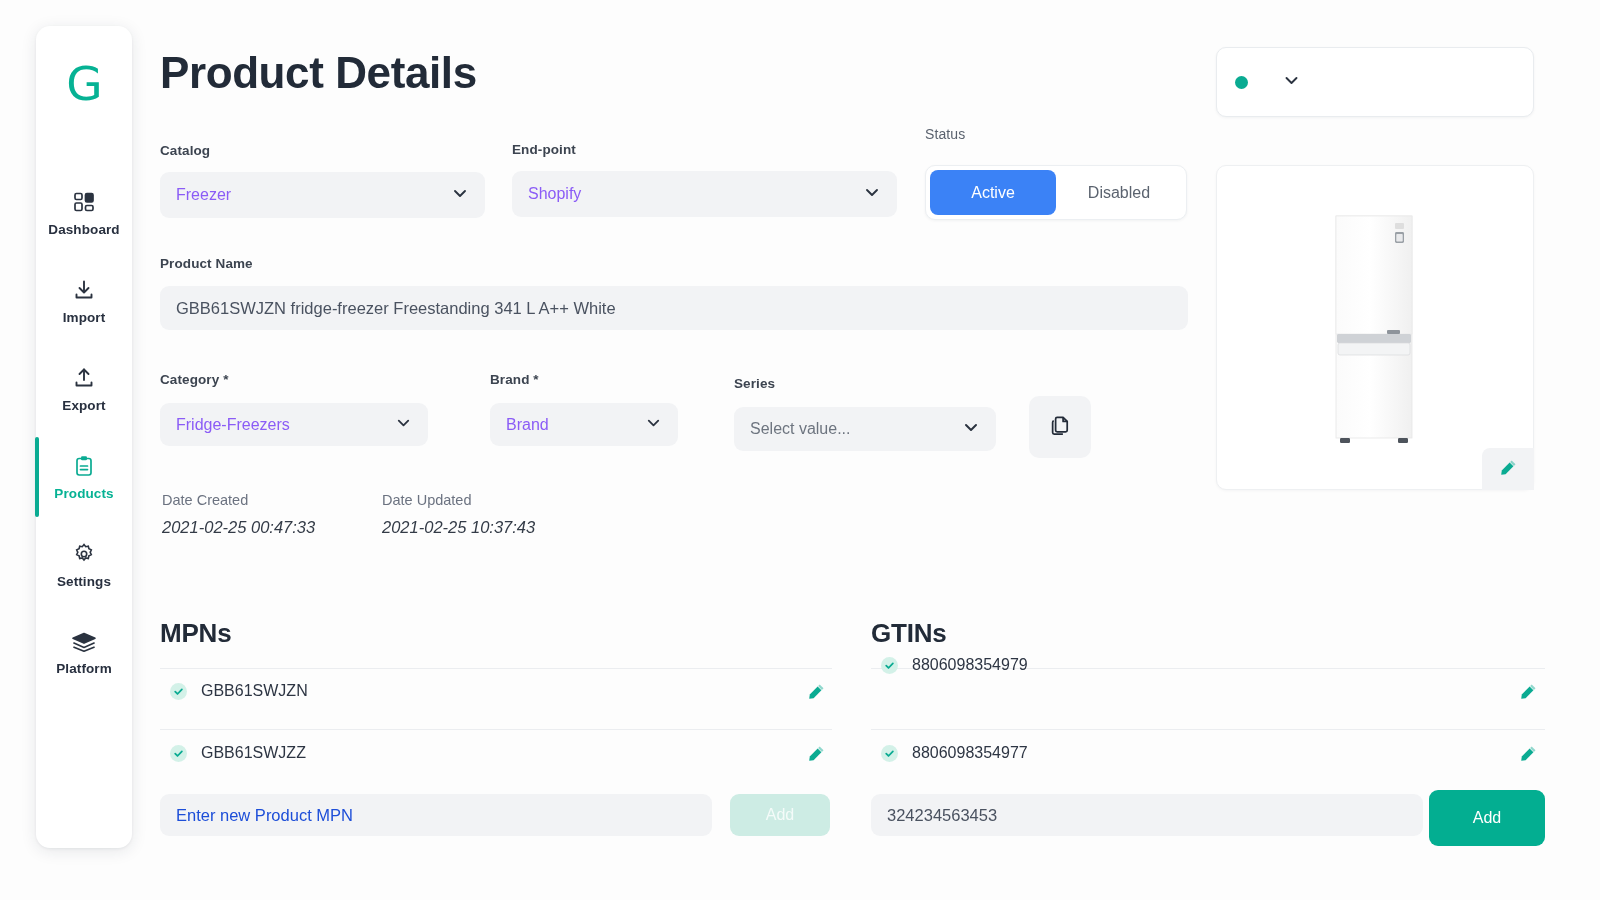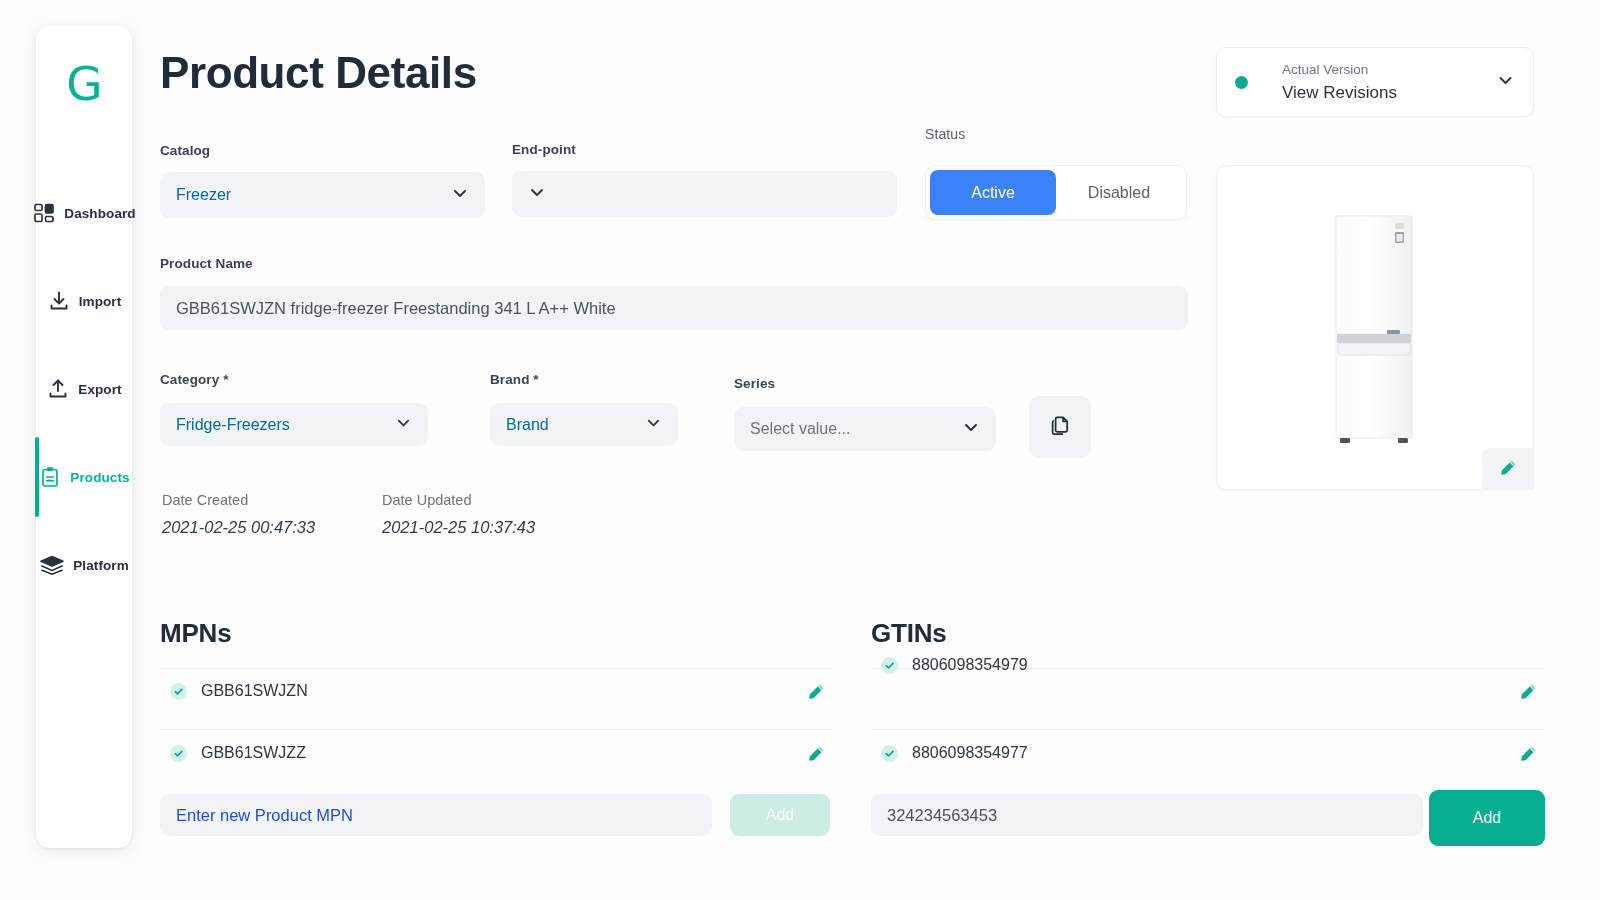--- a/index.html
+++ b/index.html
@@ -24,21 +24,21 @@
   .brand-logo {
     font-size: 47px; line-height: 1;
     color: #06b294; font-weight: 400;
     font-family: "DejaVu Sans", sans-serif;
     letter-spacing: -1px;
     margin-bottom: 62px;
   }
   .nav-item {
     position: relative;
     width: 96px; height: 88px;
-    display: flex; flex-direction: row;
+    display: flex; flex-direction: column;
     align-items: center; justify-content: center;
     gap: 8px; cursor: pointer;
   }
   .nav-item .nav-label {
     font-size: 13.5px; font-weight: 700; color: #28303f;
     letter-spacing: .1px;
   }
   .nav-item svg { display: block; }
   .nav-item.active .nav-label { color: #06b294; }
   .nav-item.active::before {
@@ -78,21 +78,21 @@
     font-size: 13.5px; font-weight: 700; color: #3c4450;
     letter-spacing: .1px;
   }
   .fld-label.light { font-weight: 400; color: #5a626e; font-size: 14px; }
   .select {
     position: absolute;
     background: #f2f3f5; border: none; border-radius: 9px;
     display: flex; align-items: center;
     padding: 0 16px; cursor: pointer;
   }
-  .select .val { flex: 1 1 auto; font-size: 16px; color: #0369a1; }
+  .select .val { flex: 1 1 auto; font-size: 16px; color: #8b5cf6; }
   .select .val.ph { color: #6d747f; }
   .select .caret { color: #2b3340; flex: 0 0 auto; }
 
   .textbox {
     position: absolute;
     background: #f2f3f5; border: none; border-radius: 9px;
     display: flex; align-items: center; padding: 0 16px;
     font-size: 16.5px; color: #4a5260;
   }
   .textbox.ph { color: #1d4ed8; }
@@ -214,62 +214,68 @@
         <svg width="24" height="24" viewBox="0 0 24 24" fill="none" stroke="#0aab92" stroke-width="1.7" stroke-linecap="round">
           <rect x="5" y="4.5" width="14" height="16.5" rx="2.2"></rect>
           <rect x="9" y="2.2" width="6" height="4" rx="1.3" fill="#0aab92" stroke="none"></rect>
           <path d="M8.5 12h7"></path>
             <path d="M8.5 15.6h7"></path>
         </svg>
       </span>
       <span class="nav-label">Products</span>
     </div>
 
+    <div class="nav-item">
+      <span>
+        <svg width="24" height="24" viewBox="0 0 24 24" fill="none" stroke="#2b3340" stroke-width="1.6">
+          <circle cx="12" cy="12" r="2.7"></circle>
+          <path d="M12 2.6l1.7 2.1 2.6-.6.6 2.6 2.4 1.2-1.1 2.4 1.1 2.4-2.4 1.2-.6 2.6-2.6-.6L12 18l-1.7-2.1-2.6.6-.6-2.6-2.4-1.2 1.1-2.4-1.1-2.4 2.4-1.2.6-2.6 2.6.6z"></path>
+        </svg>
+      </span>
+      <span class="nav-label">Settings</span>
+    </div>
 
     <div class="nav-item">
       <span>
         <svg width="26" height="22" viewBox="0 0 26 22" fill="none" stroke="#2b3340" stroke-width="1.6" stroke-linejoin="round">
           <path d="M13 2.5L24 7.3 13 12.1 2 7.3z" fill="#2b3340"></path>
           <path d="M2.4 11.8L13 16.4l10.6-4.6"></path>
           <path d="M2.4 15.9L13 20.3l10.6-4.4"></path>
         </svg>
       </span>
       <span class="nav-label">Platform</span>
     </div>
   </nav>
 
   <main class="main">
 
     <h1 class="page-title">Product Details</h1>
 
     <div class="version-box">
       <span class="version-dot"></span>
-      <span class="version-texts">
-        <span class="version-sub" style="display:block">Actual Version</span>
-        <span class="version-main" style="display:block">View Revisions</span>
-      </span>
       <span class="chev">
         <svg width="19" height="19" viewBox="0 0 19 19" fill="none" stroke="#2b3340" stroke-width="1.9" stroke-linecap="round" stroke-linejoin="round">
             <path d="M4.5 7l5 5 5-5"></path>
           </svg>
       </span>
     </div>
 
     <div class="fld-label" style="left:0;top:143px">Catalog</div>
     <div class="select" style="left:0;top:172px;width:325px;height:46px">
       <span class="val">Freezer</span>
       <span class="caret">
         <svg width="18" height="18" viewBox="0 0 18 18" fill="none" stroke="#2b3340" stroke-width="1.9" stroke-linecap="round" stroke-linejoin="round">
             <path d="M4 7l5 5 5-5"></path>
           </svg>
       </span>
     </div>
 
     <div class="fld-label" style="left:352px;top:142px">End-point</div>
     <div class="select" style="left:352px;top:171px;width:385px;height:46px">
+      <span class="val">Shopify</span>
       <span class="caret">
         <svg width="18" height="18" viewBox="0 0 18 18" fill="none" stroke="#2b3340" stroke-width="1.9" stroke-linecap="round" stroke-linejoin="round">
             <path d="M4 7l5 5 5-5"></path>
           </svg>
       </span>
     </div>
 
     <div class="fld-label light" style="left:765px;top:126px">Status</div>
     <div class="status-wrap">
       <div class="seg on">Active</div>

